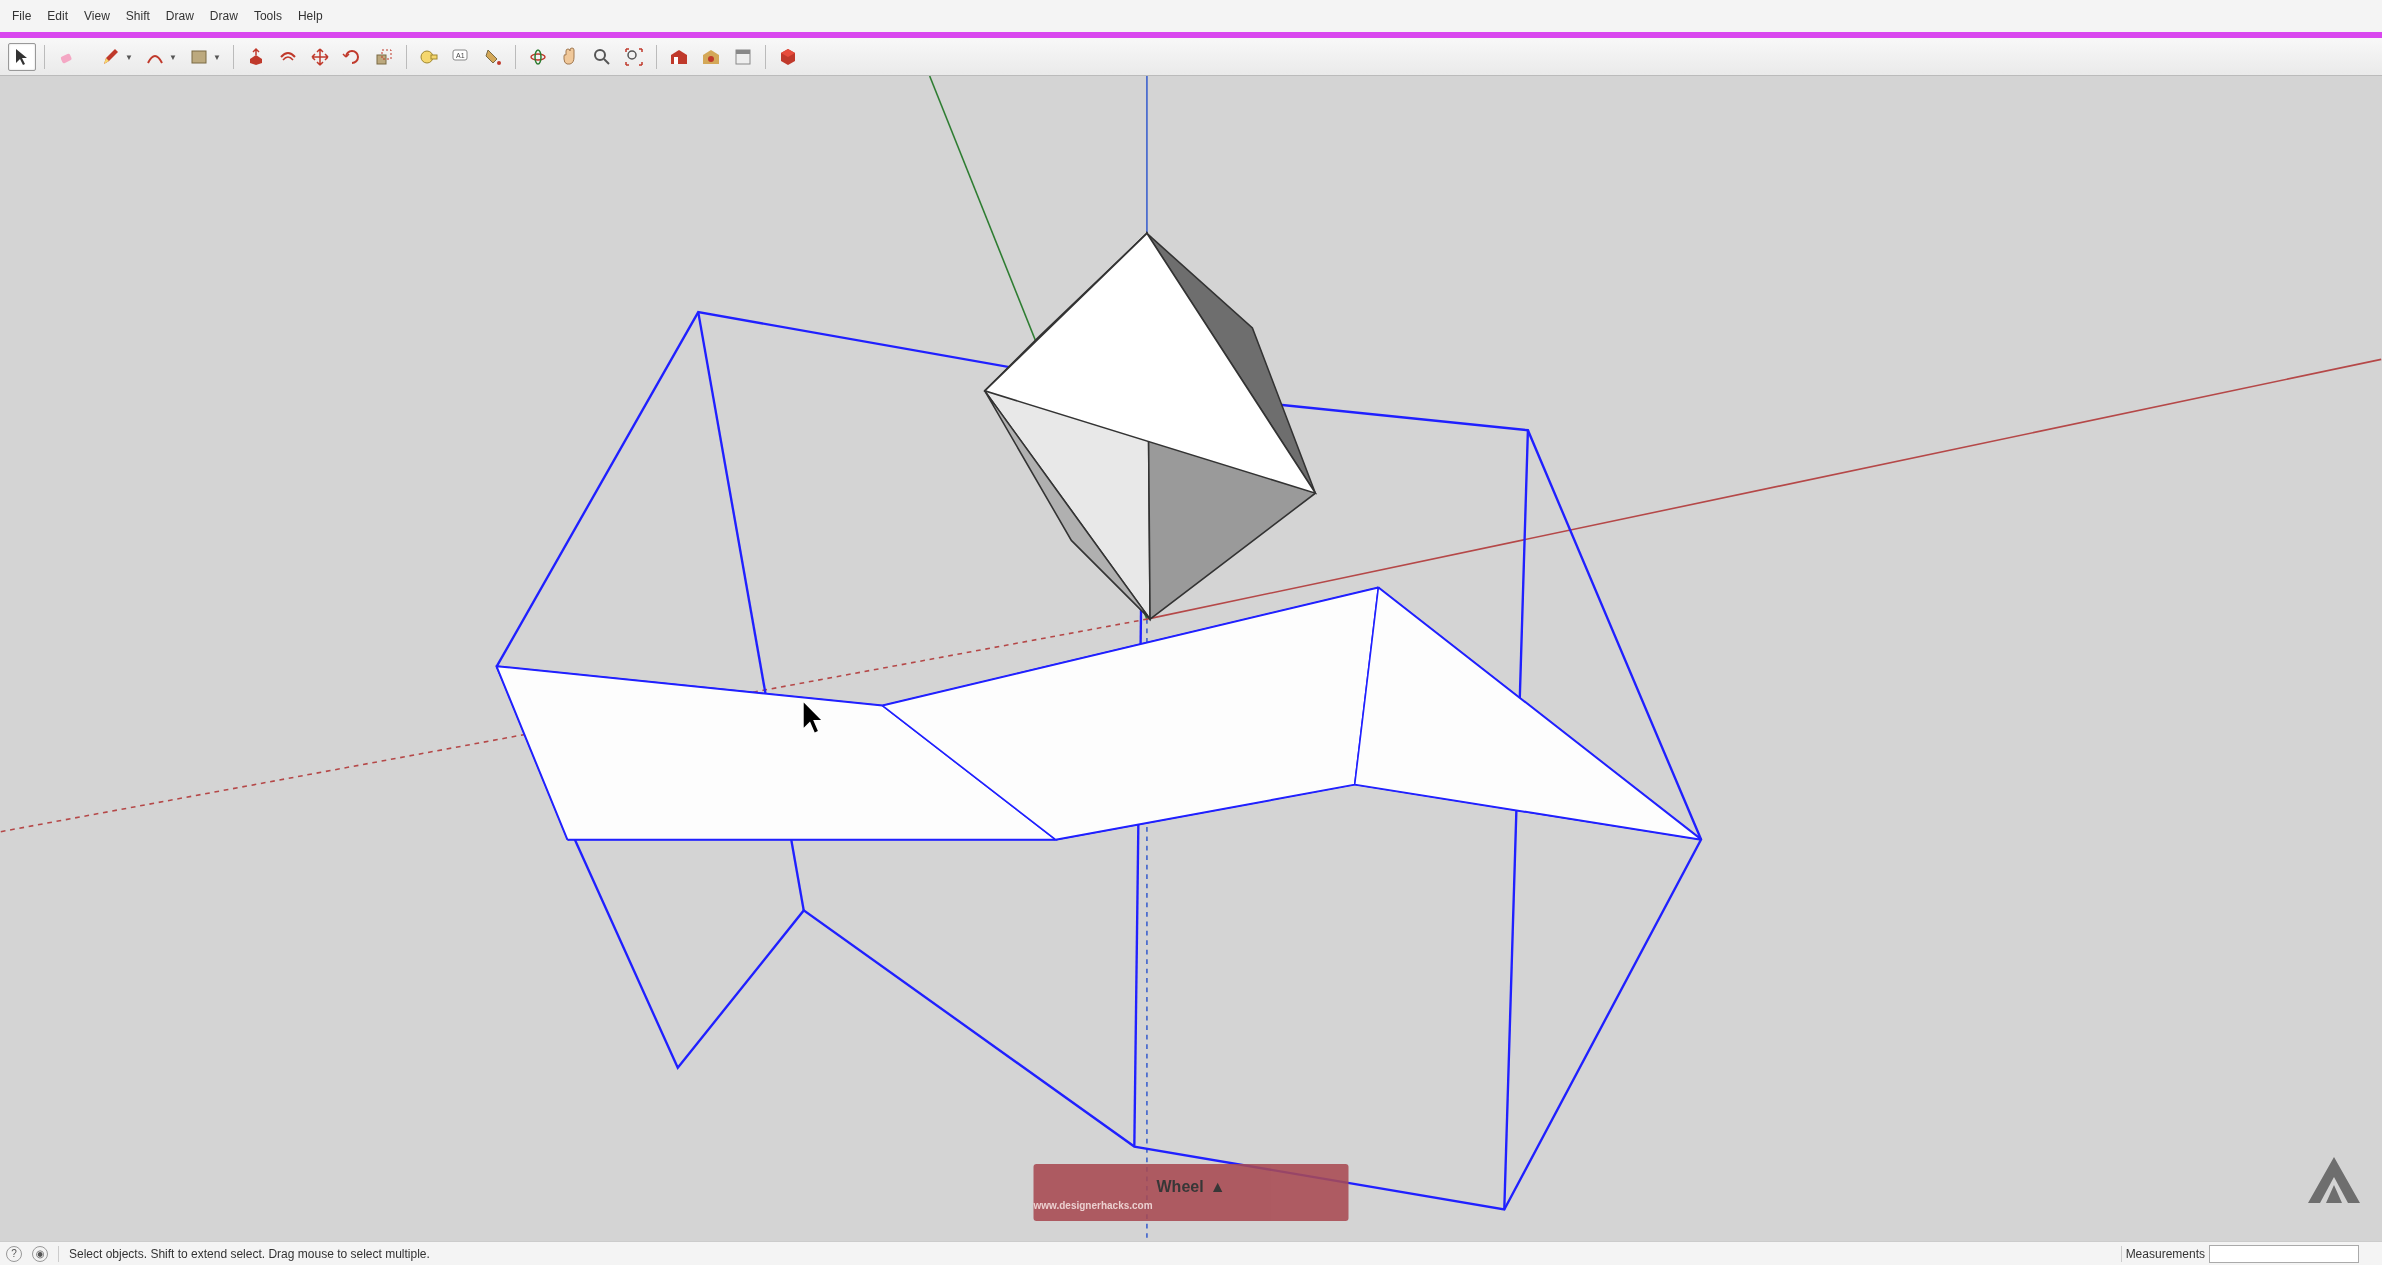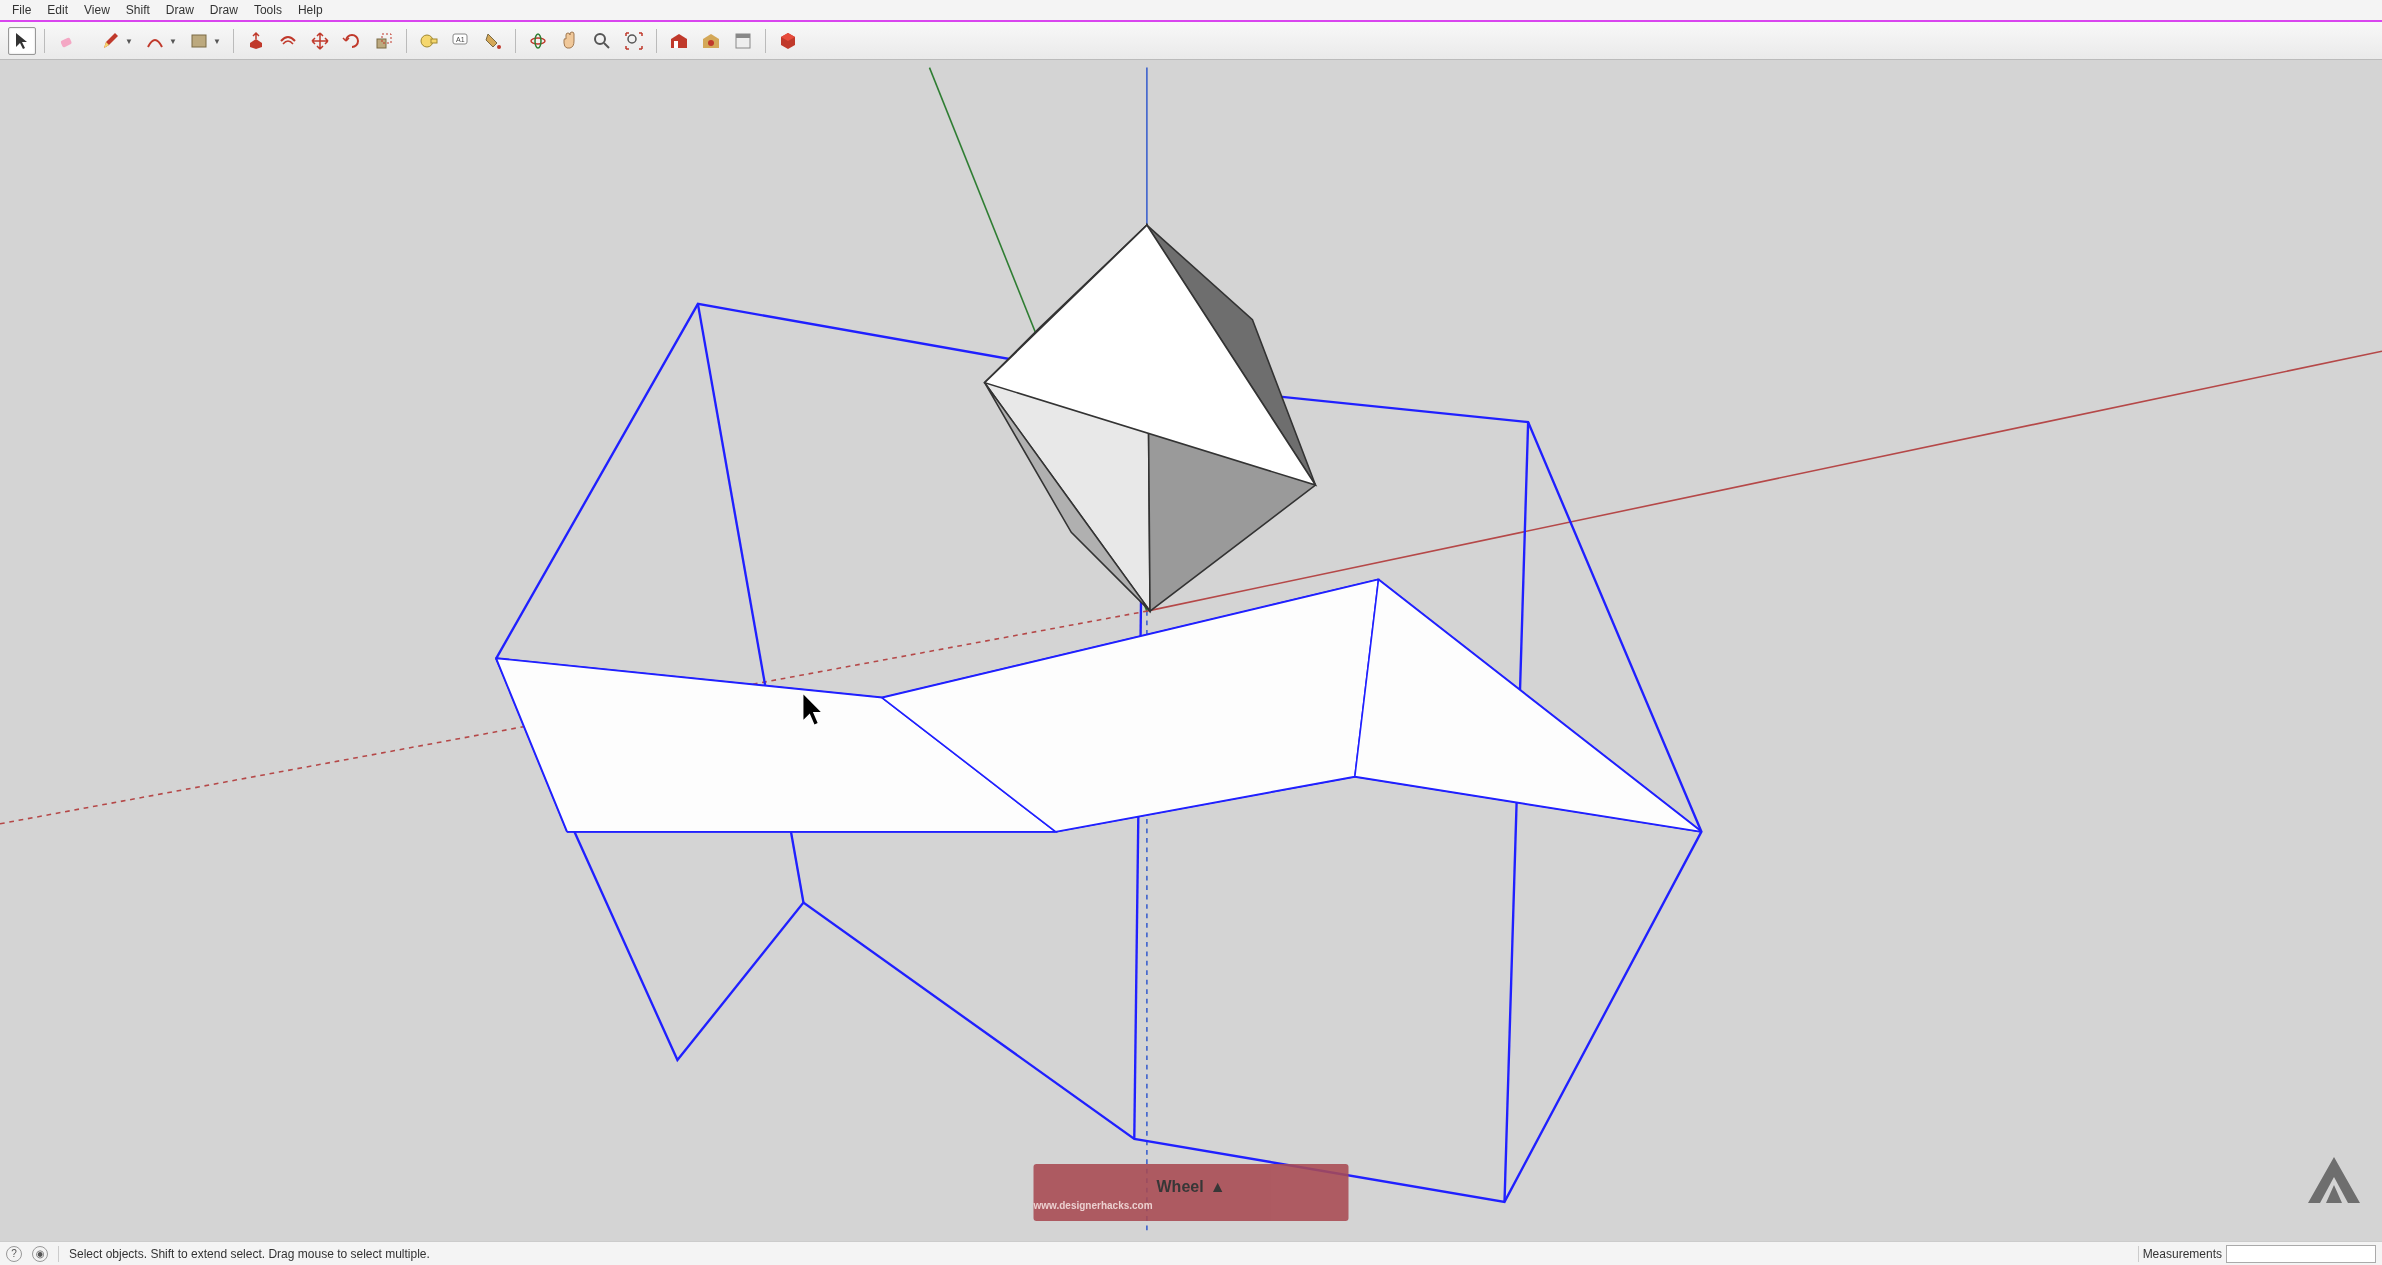--- a/index.html
+++ b/index.html
@@ -1,20 +1,20 @@
 <!DOCTYPE html>
 <html><head>
 <meta charset="utf-8">
 <style>
 * { margin: 0; padding: 0; box-sizing: border-box; }
 html, body { width: 100%; height: 100%; font-family: Tahoma, Arial, sans-serif; overflow: hidden; }
 body { display: flex; flex-direction: column; background: #d0d0d0; }
 
 
-.menubar { background: #f4f4f4; border-bottom: 2px solid #d946ef; display: flex; height: 22px; align-items: center; padding: 0 4px; }
+.menubar { background: #f4f4f4; border-bottom: 6px solid #d946ef; display: flex; height: 38px; align-items: center; padding: 0 4px; }
 .menu-item { padding: 2px 8px; font-size: 12px; color: #333; cursor: default; }
 
 
 .toolbar { background: linear-gradient(#f8f8f8, #eaeaea); border-bottom: 1px solid #bbb; display: flex; align-items: center; height: 38px; padding: 0 8px; gap: 4px; }
 .tool-btn { width: 28px; height: 28px; display: flex; align-items: center; justify-content: center; border: 1px solid transparent; border-radius: 2px; position: relative; }
 .tool-btn.active { border: 1px solid #999; background: #fff; box-shadow: inset 0 0 2px rgba(0,0,0,0.2); }
 .tool-sep { width: 1px; height: 24px; background: #bbb; margin: 0 4px; }
 .dropdown-arrow { position: absolute; right: -8px; top: 50%; transform: translateY(-50%); font-size: 8px; color: #555; }
 .tool-group { display: flex; align-items: center; gap: 2px; margin-right: 12px; position: relative; }
 
@@ -26,21 +26,21 @@
 .overlay-popup { position: absolute; bottom: 20px; left: 50%; transform: translateX(-50%); width: 315px; background: #a84a52; border-radius: 3px; padding: 14px 0 10px 0; color: #333; opacity: 0.88; }
 .overlay-title { font-size: 16px; font-weight: bold; color: #222; display: flex; align-items: center; justify-content: center; gap: 6px; }
 .overlay-sub { font-size: 10px; color: #f0d0d0; margin-top: 4px; font-weight: bold; }
 
 
 .statusbar { background: #f4f4f4; border-top: 1px solid #ccc; display: flex; align-items: center; height: 24px; padding: 0 6px; font-size: 12px; color: #333; }
 .status-left { display: flex; align-items: center; gap: 10px; }
 .status-spacer { flex: 1; }
 .status-icon { width: 16px; height: 16px; border: 1px solid #999; border-radius: 50%; display: inline-flex; align-items: center; justify-content: center; font-size: 10px; color: #555; }
 .status-sep { width: 1px; height: 16px; background: #ccc; }
-.status-measure { display: flex; align-items: center; gap: 4px; margin-right: 0; }
+.status-measure { display: flex; align-items: center; gap: 4px; margin-right: 17px; }
 .measure-box { width: 150px; height: 18px; background: #fff; border: 1px solid #aaa; }
 
 
 .corner-logo { position: absolute; right: 18px; bottom: 30px; opacity: 0.7; }
 
 
 .icon-svg { width: 20px; height: 20px; }
 </style>
 </head>
 <body>

